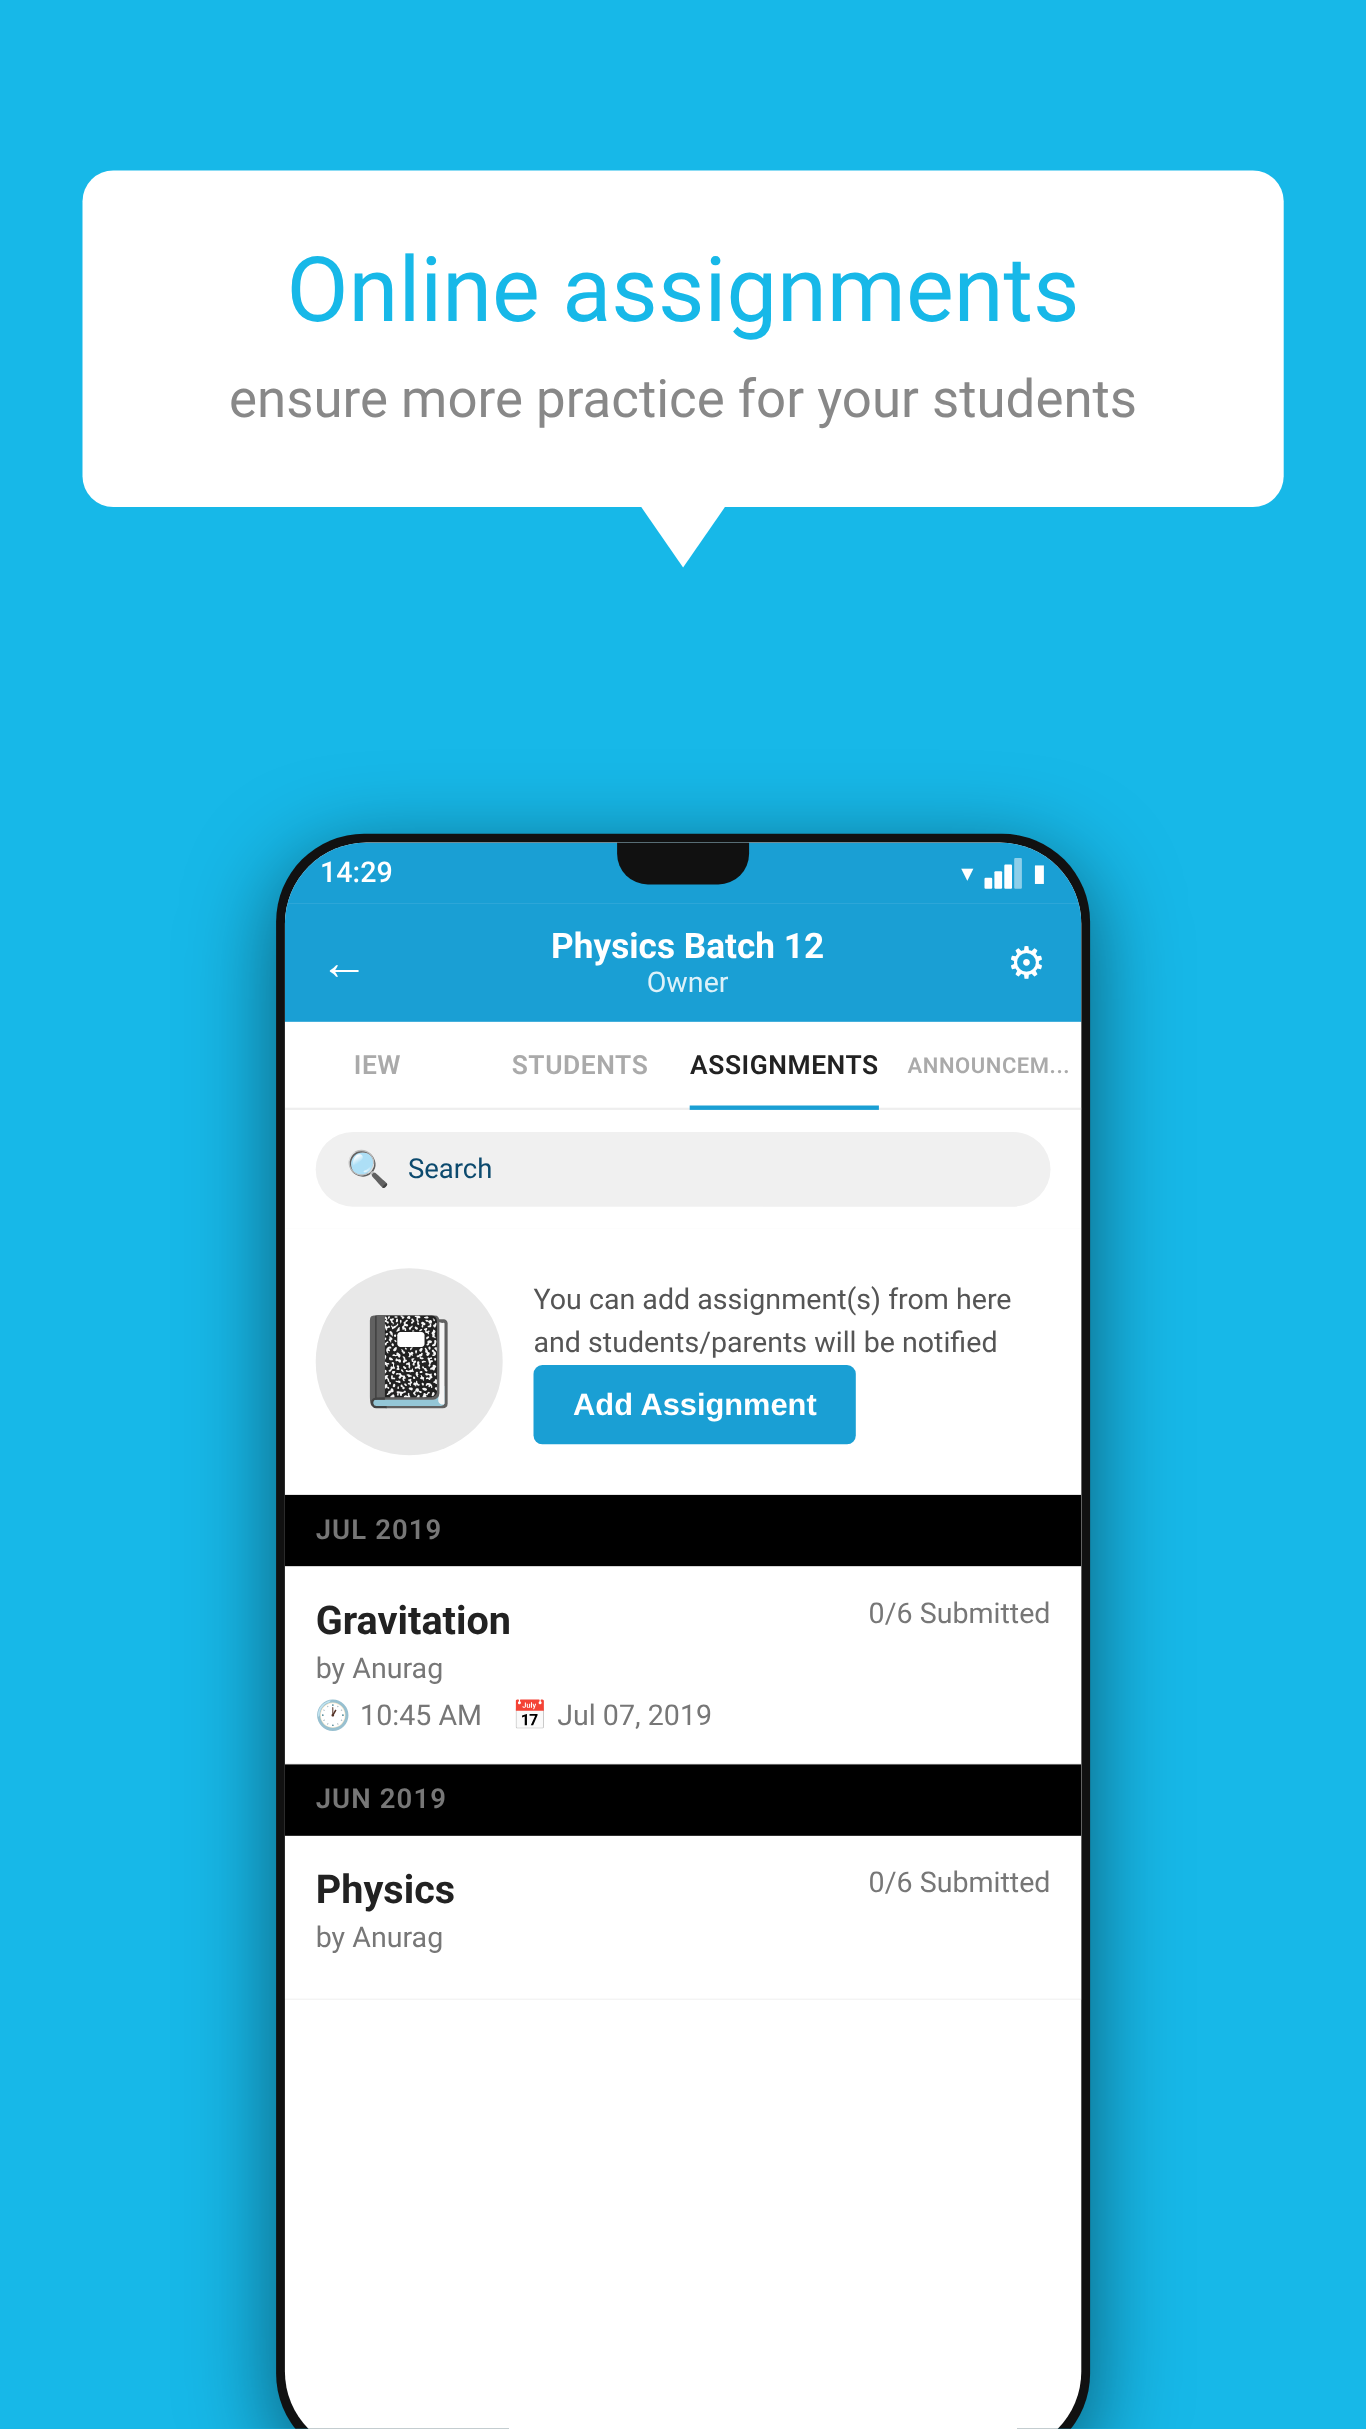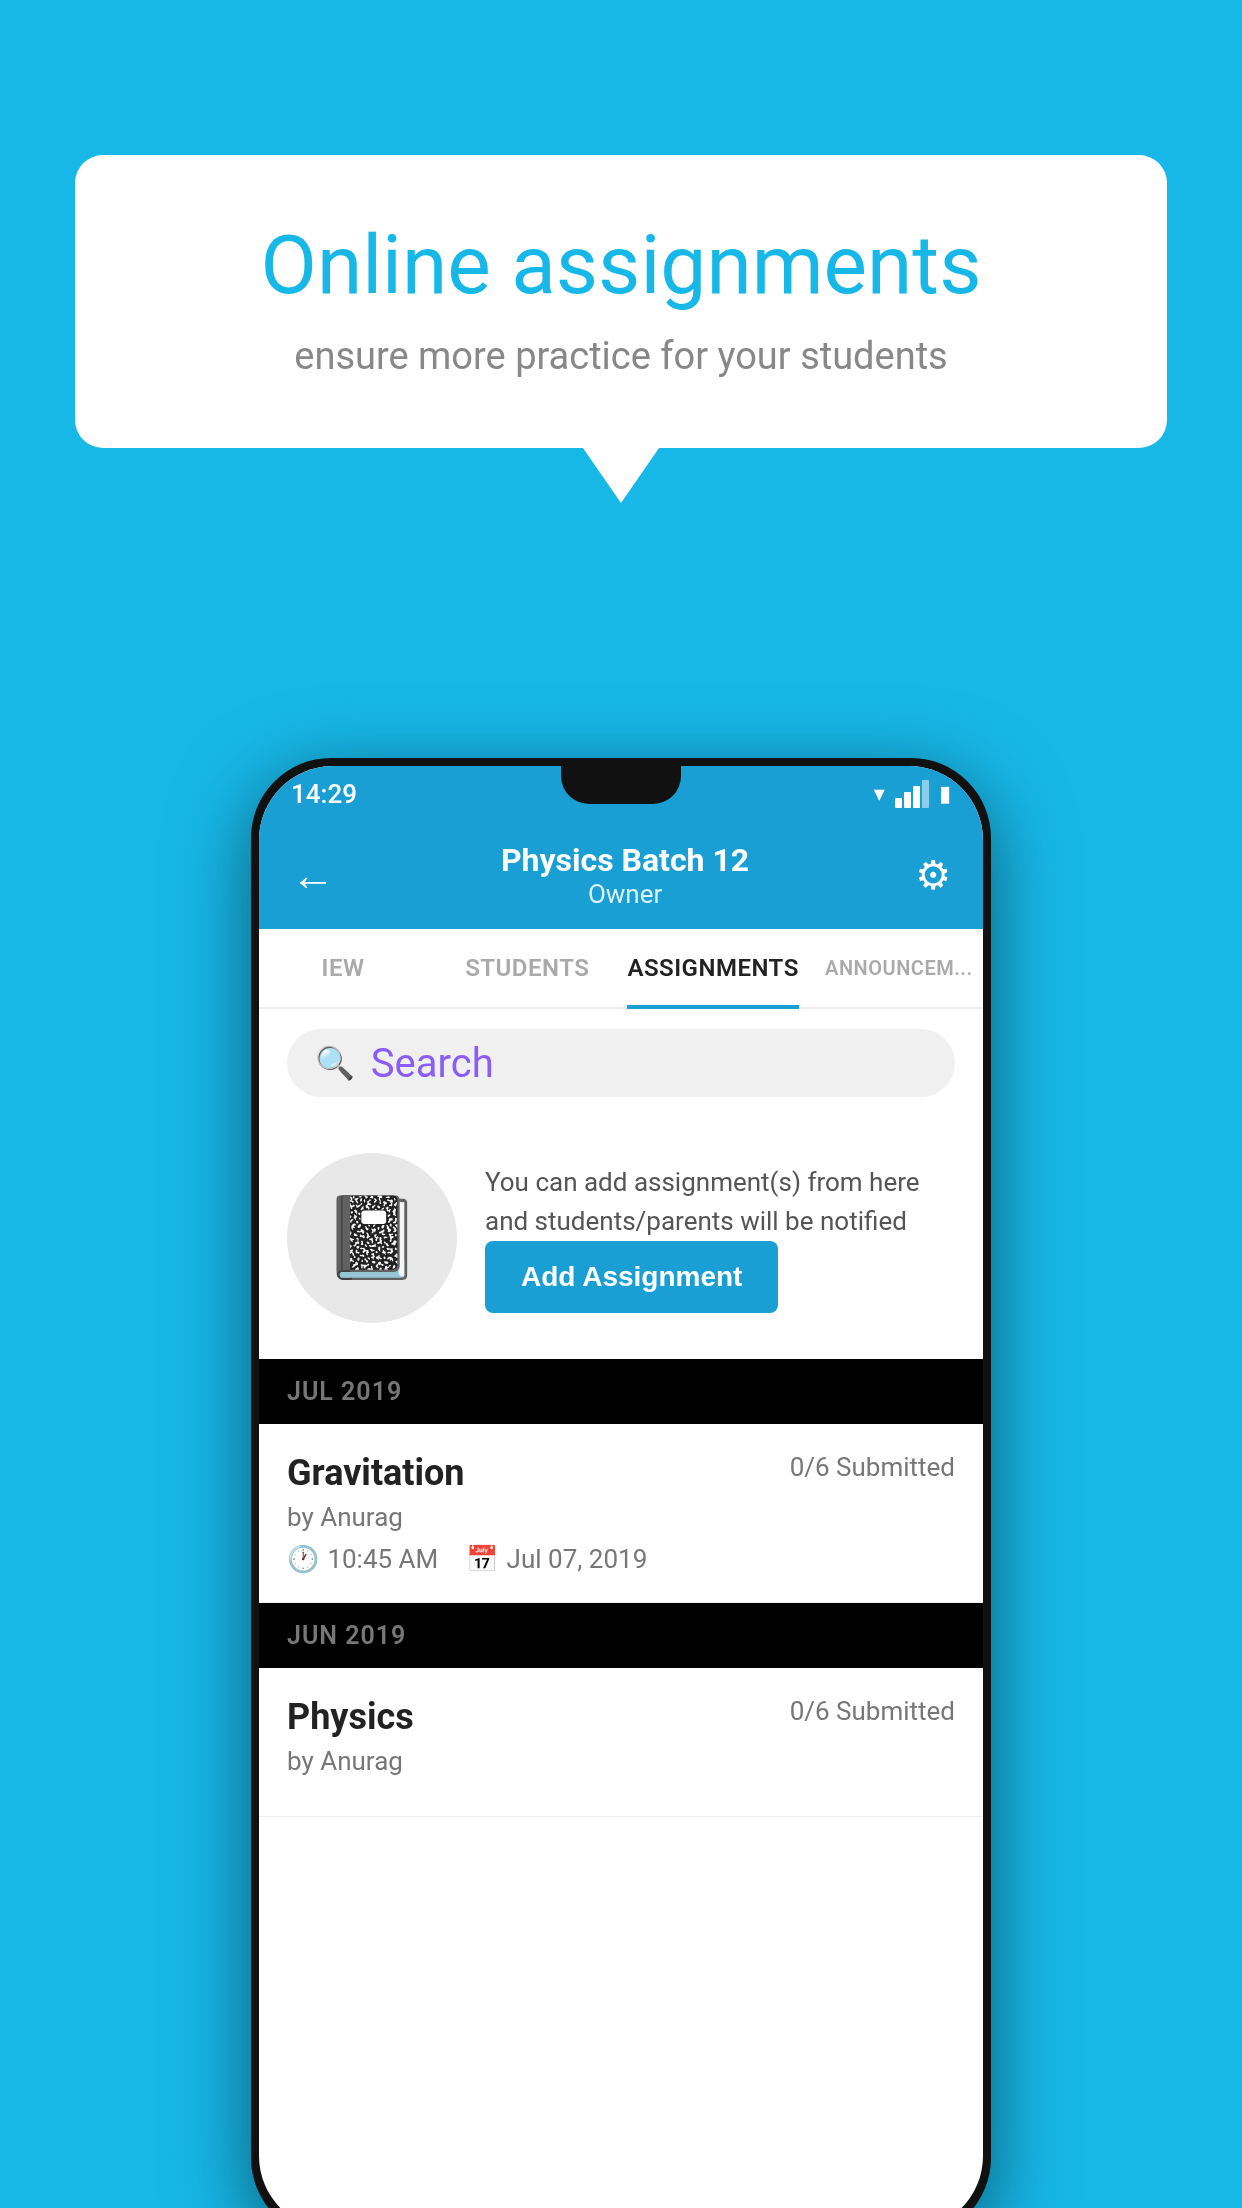--- a/index.html
+++ b/index.html
@@ -35,21 +35,21 @@
 
     .speech-bubble-title {
       font-size: 82px;
       color: #17b8e8;
       font-weight: 400;
       margin-bottom: 24px;
       line-height: 1.1;
     }
 
     .speech-bubble-subtitle {
-      font-size: 38px;
+      font-size: 48px;
       color: #888;
       font-weight: 400;
     }
 
     .speech-bubble-arrow {
       width: 0;
       height: 0;
       border-left: 38px solid transparent;
       border-right: 38px solid transparent;
       border-top: 55px solid white;
@@ -206,22 +206,22 @@
       padding: 0 28px;
       gap: 16px;
     }
 
     .search-icon-el {
       color: #aaa;
       font-size: 32px;
     }
 
     .search-placeholder {
-      font-size: 40px;
-      color: #8b5cf6;
+      font-size: 25px;
+      color: #0c4a6e;
     }
 
     
     .promo-card {
       background: white;
       margin: 0;
       padding: 36px 28px;
       display: flex;
       align-items: center;
       gap: 28px;

